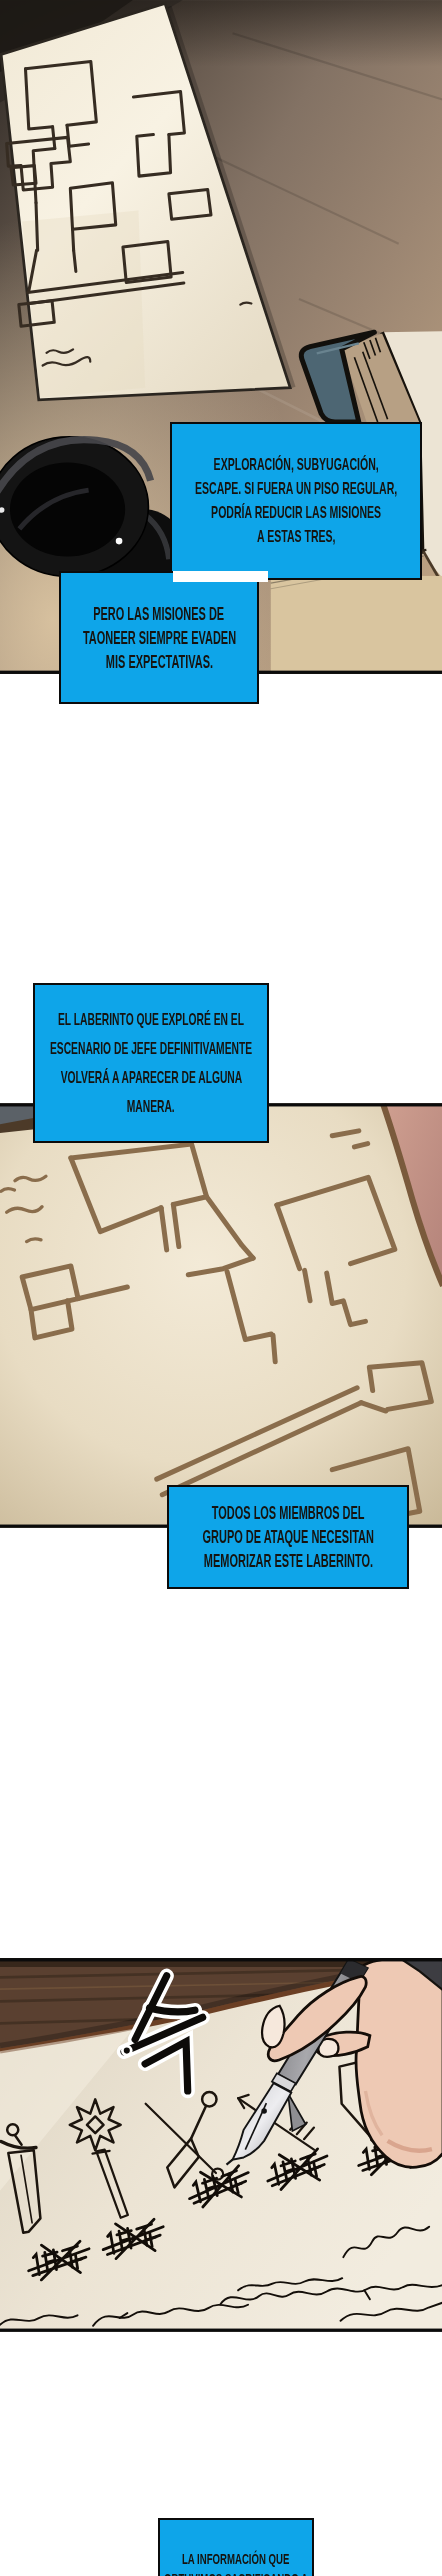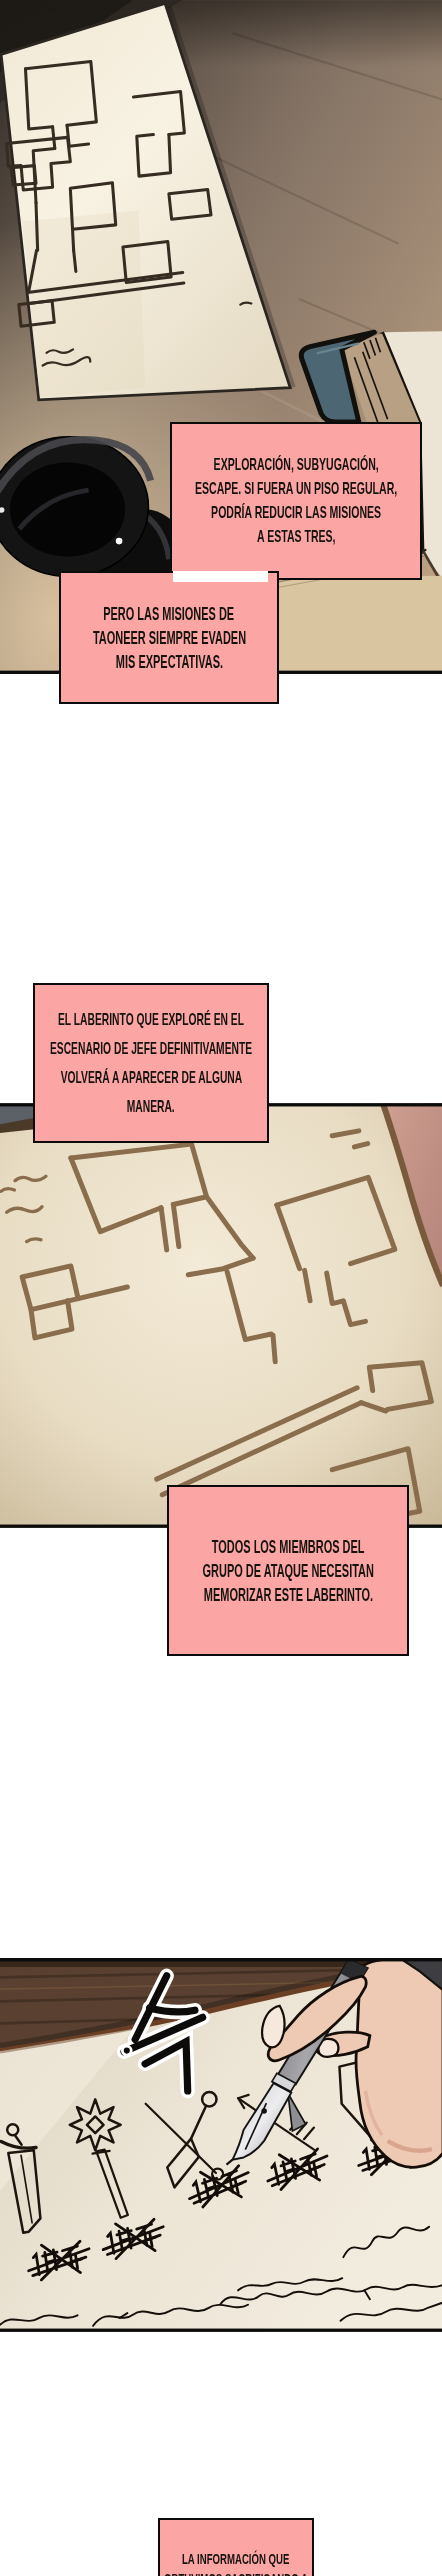--- a/index.html
+++ b/index.html
@@ -3,21 +3,21 @@
 <meta charset="utf-8">
 <style>
   html,body{margin:0;padding:0;background:#666;}
   #page{
     position:relative; width:443px; height:2576px; margin:0 auto;
     background:#ffffff; overflow:hidden;
     font-family:"Liberation Sans", sans-serif;
   }
   .panel-svg{position:absolute; left:0; display:block;}
   .nbox{
-    position:absolute; background:#fca5a5; border:2.2px solid #0b0b0b;
+    position:absolute; background:#0ea5e9; border:2.2px solid #0b0b0b;
     display:flex; flex-direction:column; align-items:center; justify-content:center;
     box-sizing:border-box; z-index:5;
   }
   .nline{
     display:block; white-space:nowrap; text-align:center;
     font-weight:700; color:#16130f; transform:scaleX(0.62);
     letter-spacing:0px;
   }
   .fs1 .nline{font-size:17px; line-height:24px;}
   .fs2 .nline{font-size:17.7px; line-height:24px;}
@@ -323,36 +323,36 @@
     <rect x="0" y="669" width="800" height="6" fill="#0b0b0b"></rect>
   </svg>
 
   <div id="box1" class="nbox fs1" style="left:170px; top:422px; width:252px; height:158px;">
     <span class="nline">EXPLORACIÓN, SUBYUGACIÓN,</span>
     <span class="nline">ESCAPE. SI FUERA UN PISO REGULAR,</span>
     <span class="nline">PODRÍA REDUCIR LAS MISIONES</span>
     <span class="nline">A ESTAS TRES,</span>
   </div>
 
-  <div id="box2" class="nbox fs2" style="left:59px; top:571px; width:220px; height:133px;">
+  <div id="box2" class="nbox fs2" style="left:59px; top:571px; width:200px; height:133px;">
     <span class="nline">PERO LAS MISIONES DE</span>
     <span class="nline">TAONEER SIEMPRE EVADEN</span>
     <span class="nline">MIS EXPECTATIVAS.</span>
   </div>
 
   <div id="box-join"></div>
 
   <div id="box3" class="nbox fs3" style="left:33px; top:983px; width:236px; height:160px;gap:8px;">
     <span class="nline">EL LABERINTO QUE EXPLORÉ EN EL</span>
     <span class="nline">ESCENARIO DE JEFE DEFINITIVAMENTE</span>
     <span class="nline">VOLVERÁ A APARECER DE ALGUNA</span>
     <span class="nline">MANERA.</span>
   </div>
 
-  <div id="box4" class="nbox fs4" style="left:167px; top:1485px; width:242px; height:171px;">
+  <div id="box4" class="nbox fs4" style="left:167px; top:1485px; width:242px; height:104px;">
     <span class="nline">TODOS LOS MIEMBROS DEL</span>
     <span class="nline">GRUPO DE ATAQUE NECESITAN</span>
     <span class="nline">MEMORIZAR ESTE LABERINTO.</span>
   </div>
 
   <div id="box5" class="nbox fs5" style="left:158px; top:2518px; width:156px; height:91px;">
     <span class="nline">LA INFORMACIÓN QUE</span>
     <span class="nline">OBTUVIMOS SACRIFICANDO A</span>
   </div>
 

